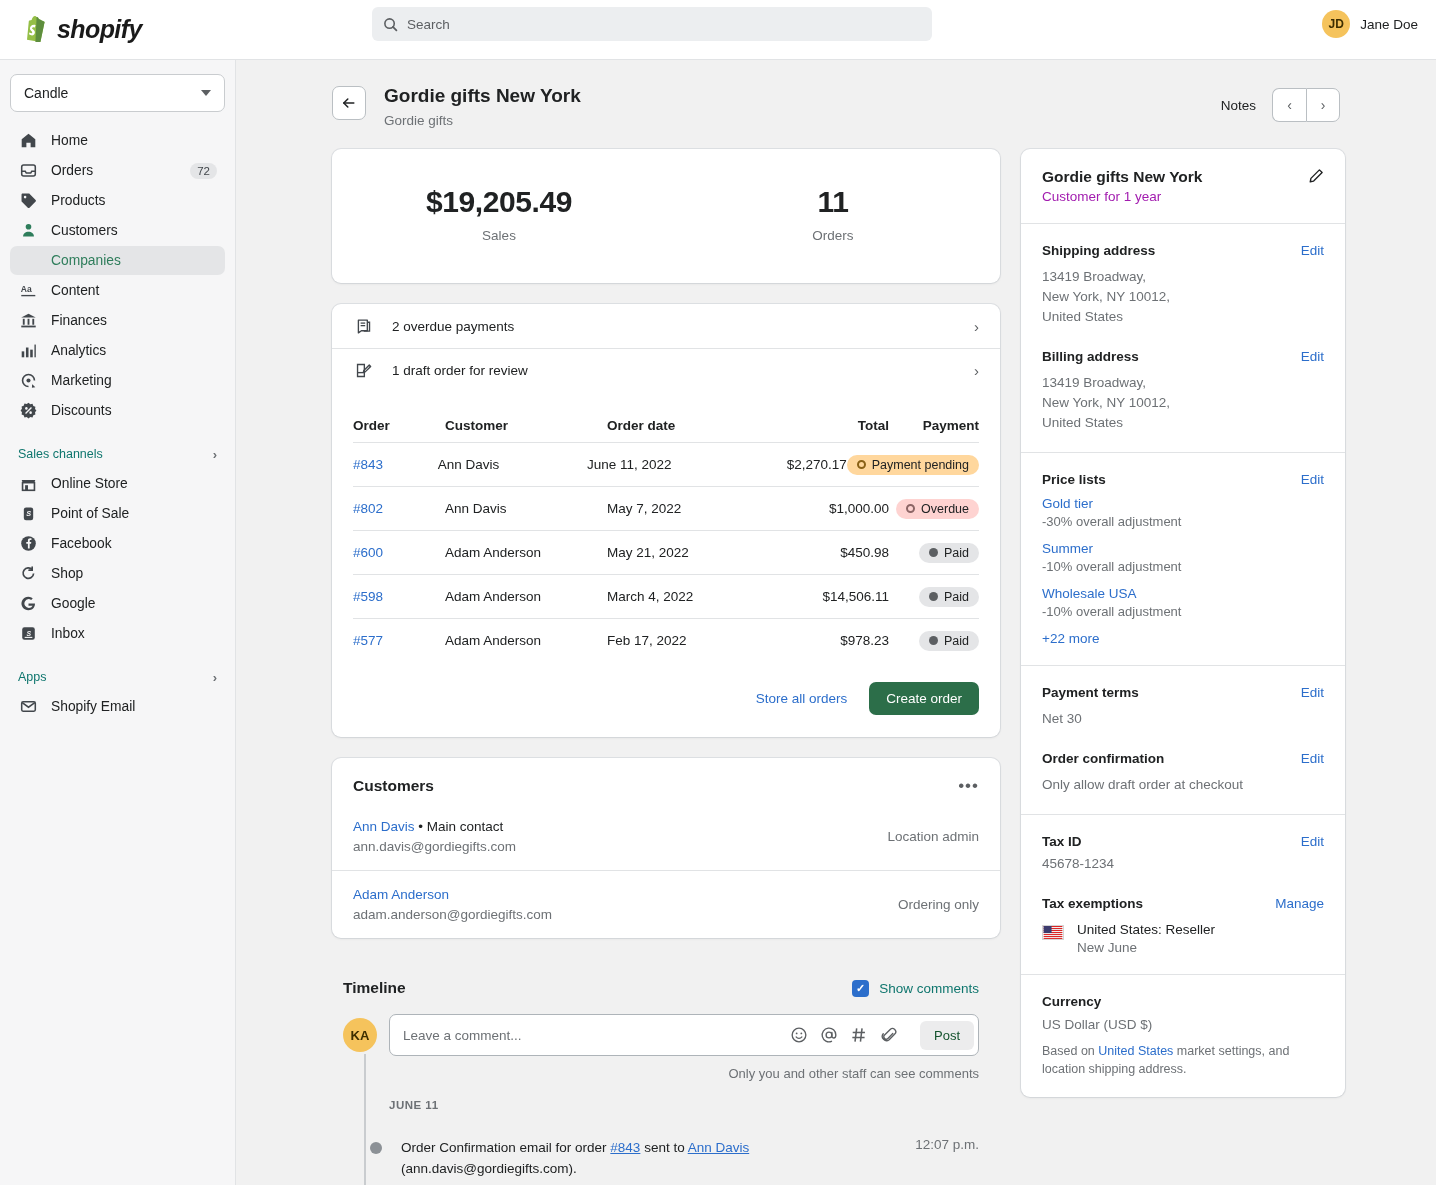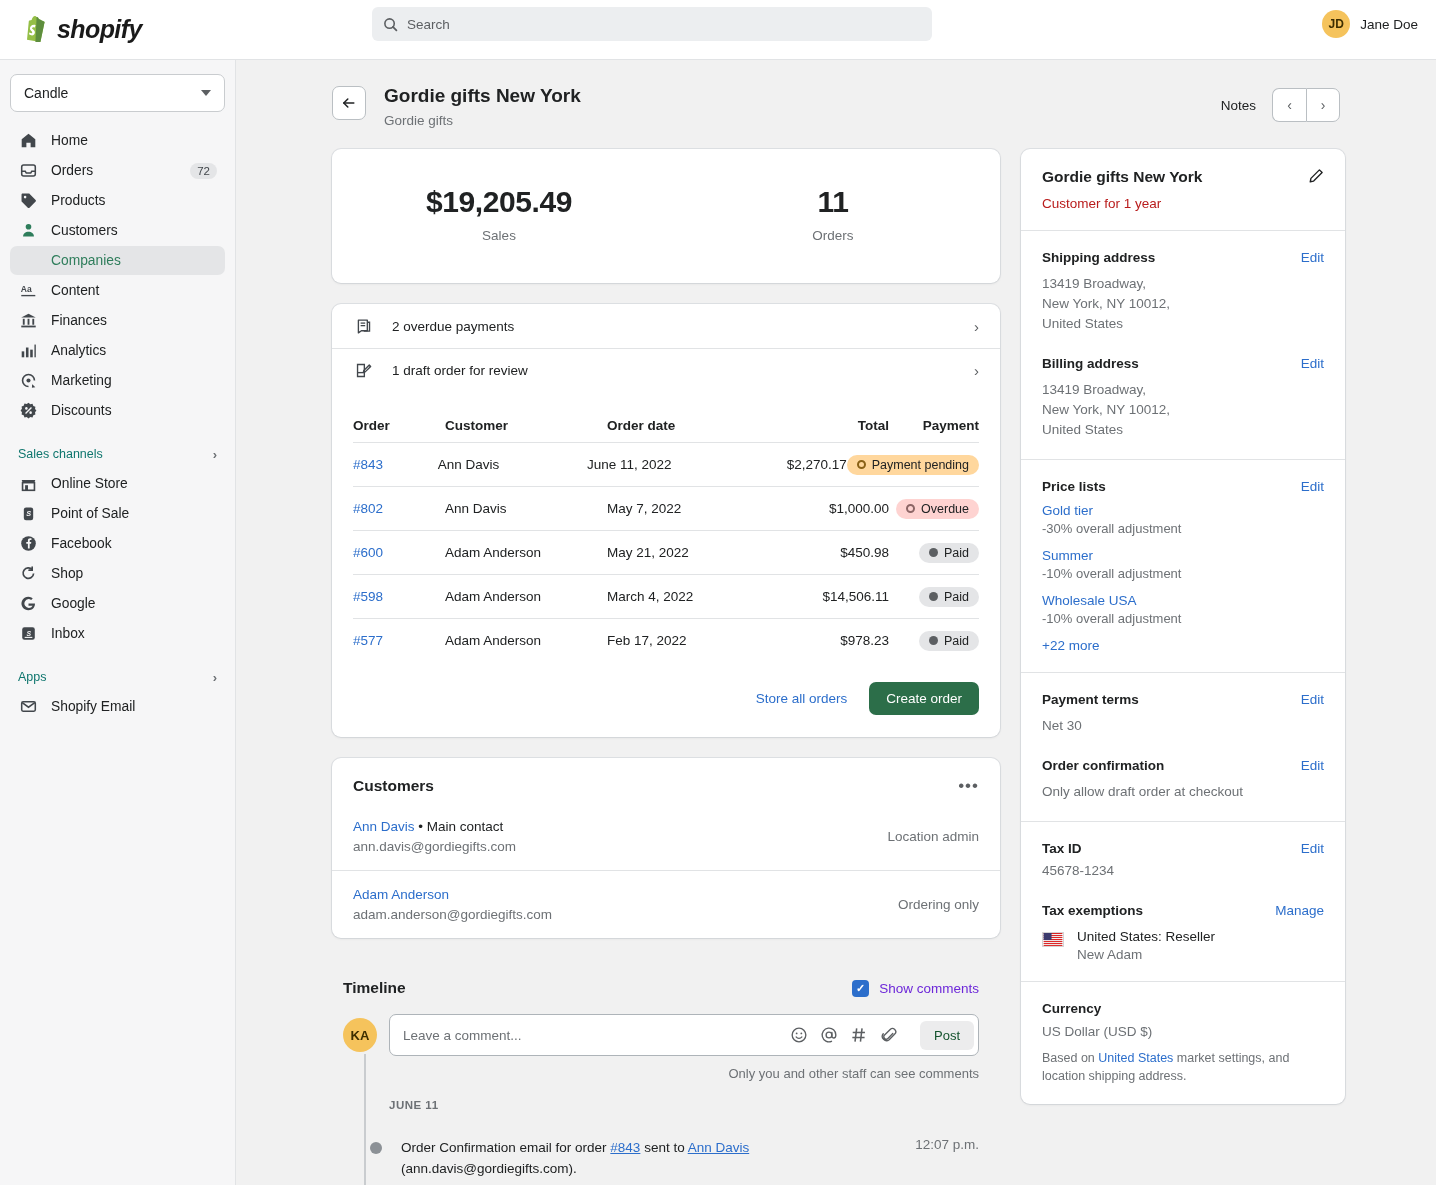--- a/index.html
+++ b/index.html
@@ -192,21 +192,21 @@
     display: flex; justify-content: space-between;
     padding: 20px 21px 17px 11px;
   }
   .tl-title { font-size: 15.5px; font-weight: bold; color: #202223; }
   .chk-wrap { display: flex; align-items: center; gap: 10px; cursor: pointer; }
   .chk {
     width: 17px; height: 17px; border-radius: 4px; background: #2c6ecb;
     display: flex; align-items: center; justify-content: center;
     color: #fff; font-size: 11px; font-weight: bold; flex: none;
   }
-  .chk-lbl { font-size: 13.5px; color: #6d28d9; }
+  .chk-lbl { font-size: 13.5px; color: #0f766e; }
   .tl-body { padding: 0 21px 0 11px; position: relative; }
   .tl-line { position: absolute; left: 32px; top: 40px; bottom: -20px; width: 2px; background: #c9cccf; }
   .tl-comment { display: flex; align-items: flex-start; position: relative; z-index: 2; }
   .avatar-ka {
     width: 34px; height: 34px; border-radius: 50%;
     background: #f5c35c; color: #3d2e00; font-size: 13px; font-weight: 600;
     display: flex; align-items: center; justify-content: center; flex: none;
     margin-top: 4px;
   }
   .comment-col { flex: 1; margin-left: 12px; }
@@ -227,21 +227,21 @@
   .tl-event { display: flex; align-items: flex-start; margin-top: 26px; position: relative; z-index: 2; }
   .tl-bullet { width: 12px; height: 12px; border-radius: 50%; background: #8c9196; flex: none; margin: 5px 0 0 27px; }
   .tl-evt-txt { flex: 1; margin-left: 19px; font-size: 13.5px; color: #202223; line-height: 21px; }
   .tl-time { font-size: 13.5px; color: #6d7175; white-space: nowrap; }
 
   
   .rp-block { padding: 19px 21px; border-bottom: 1px solid #e1e3e5; }
   .rp-block:last-child { border-bottom: none; }
   .rp-top { display: flex; align-items: flex-start; justify-content: space-between; }
   .rp-name { font-size: 15.5px; font-weight: bold; color: #202223; }
-  .rp-since { font-size: 13.5px; color: #b91c1c; margin-top: 7px; }
+  .rp-since { font-size: 13.5px; color: #a21caf; }
   .rp-hdr { display: flex; align-items: center; justify-content: space-between; margin-bottom: 9px; }
   .rp-hdr .t { font-size: 13.5px; font-weight: bold; color: #202223; }
   .rp-edit { font-size: 13.5px; color: #2c6ecb; cursor: pointer; }
   .rp-txt { font-size: 13.5px; color: #6d7175; line-height: 20px; }
   .rp-sec + .rp-sec { margin-top: 22px; }
   .pl-item { margin-bottom: 12px; }
   .pl-name { font-size: 13.5px; color: #2c6ecb; cursor: pointer; }
   .pl-adj { font-size: 13px; color: #6d7175; margin-top: 3px; }
   .pl-more { font-size: 13.5px; color: #2c6ecb; cursor: pointer; }
   .tax-ex { display: flex; align-items: flex-start; gap: 13px; }
@@ -792,21 +792,21 @@
                     <rect y="2.8" width="26" height="1.4" fill="#d22"></rect>
                   <rect y="5.5" width="26" height="1.4" fill="#d22"></rect>
                     <rect y="8.3" width="26" height="1.4" fill="#d22"></rect>
                   <rect y="11" width="26" height="1.4" fill="#d22"></rect>
                     <rect y="13.8" width="26" height="1.4" fill="#d22"></rect>
                   <rect y="16.5" width="26" height="1.4" fill="#d22"></rect>
                   <rect width="11" height="9.7" fill="#3c3b6e"></rect>
                 </svg>
                 <div>
                   <div class="n">United States: Reseller</div>
-                  <div class="s">New Adam</div>
+                  <div class="s">New June</div>
                 </div>
               </div>
             </div>
           </div>
 
           <div class="rp-block">
             <div class="rp-hdr" style="margin-bottom:6px">
               <span class="t">Currency</span>
             </div>
             <div class="rp-txt">US Dollar (USD $)</div>

